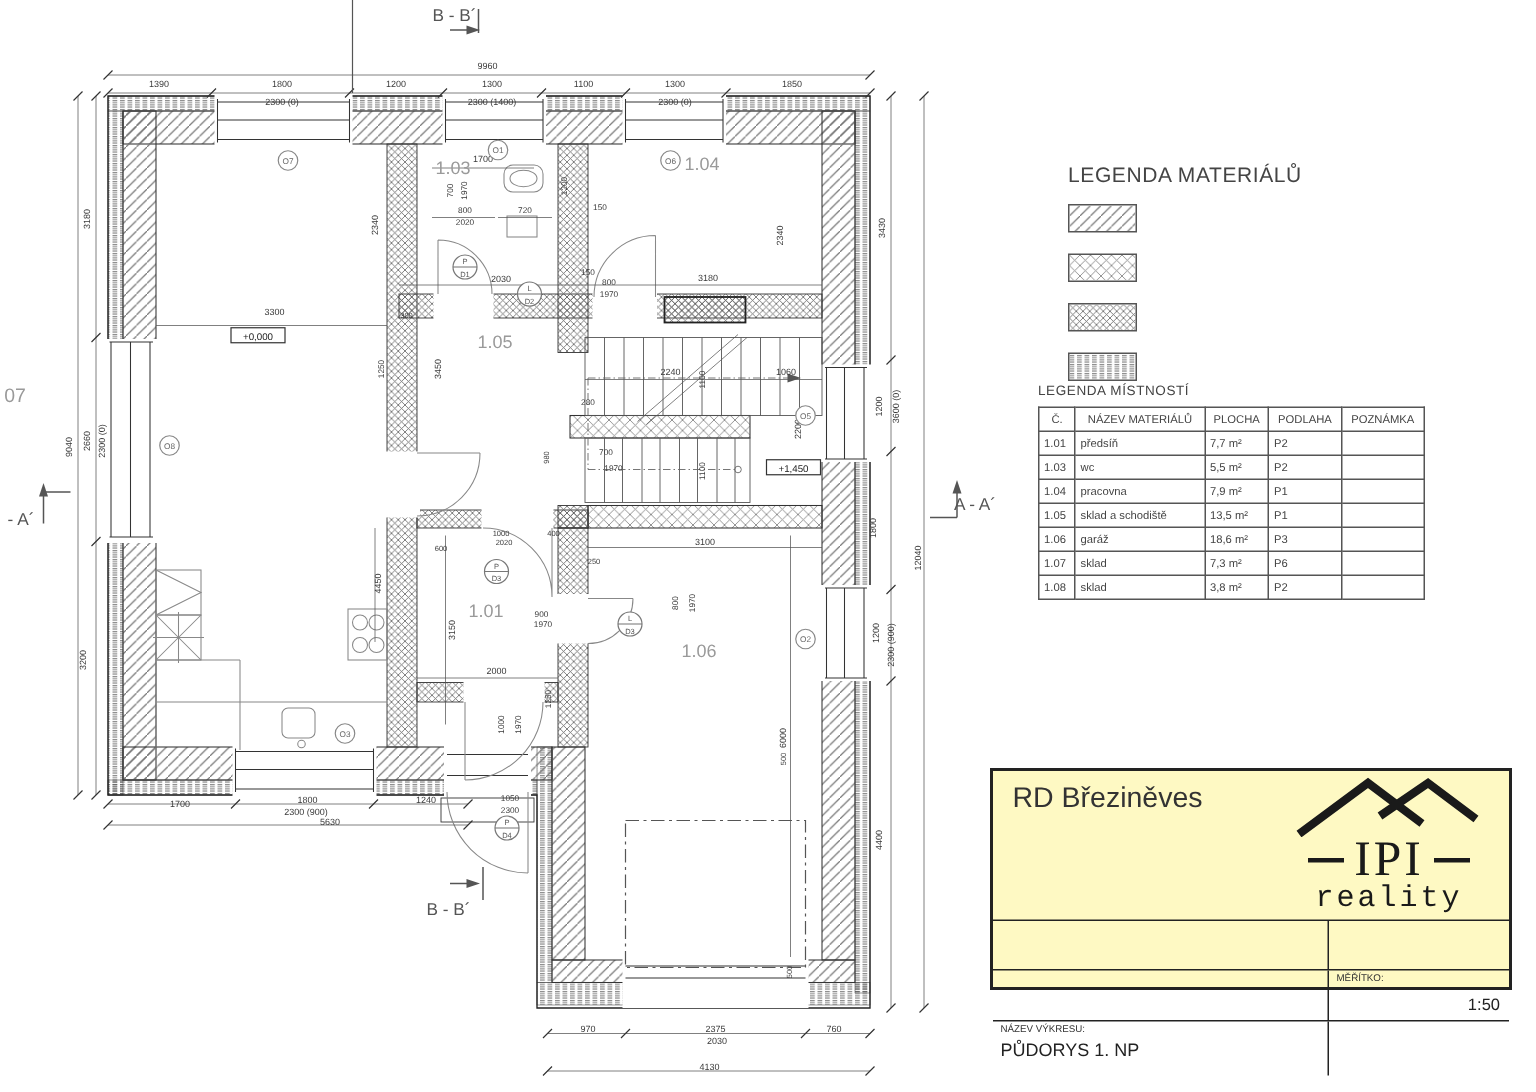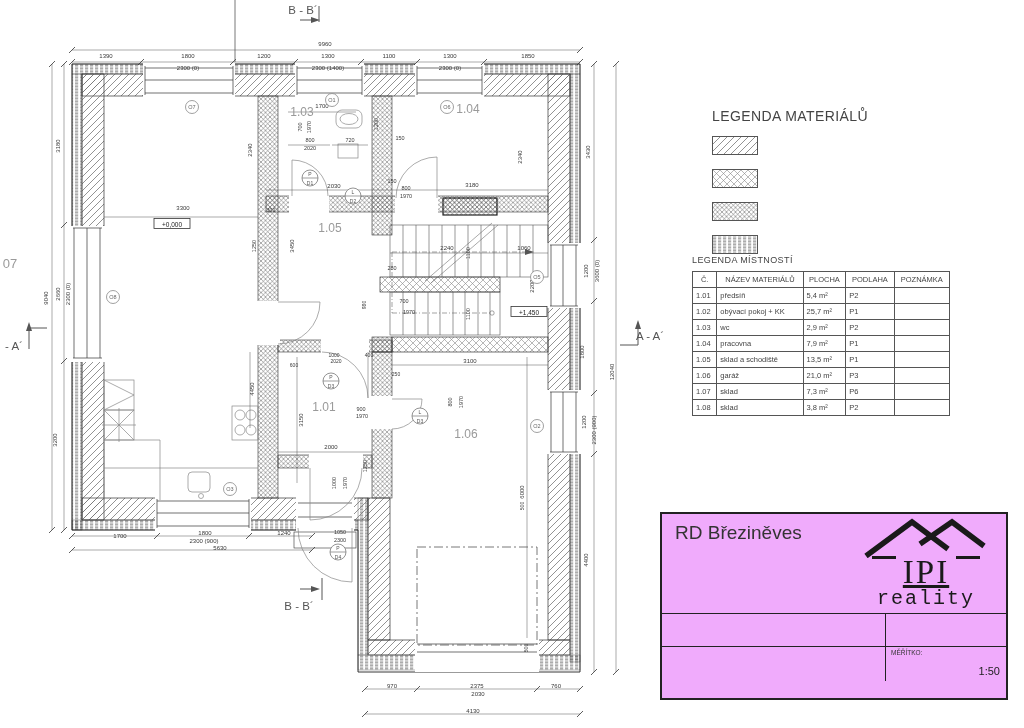--- a/index.html
+++ b/index.html
@@ -15,26 +15,26 @@
   .mat-txt{font-size:7.5px;line-height:1.4;color:#444;}
   
   #legend-rooms{position:absolute;left:692px;top:255px;width:262px;}
   #legend-rooms .lr-title{font-size:9px;color:#444;letter-spacing:.4px;margin-bottom:6px;}
   table.rooms{border-collapse:collapse;font-size:7.5px;color:#444;width:258px;}
   table.rooms th,table.rooms td{border:1px solid #555;padding:2px 3px;height:11px;
         font-weight:normal;text-align:left;white-space:nowrap;}
   table.rooms th{text-align:center;}
   td.c-num,td.c-fl{text-align:center;}
   
-  #tblock{position:absolute;left:660px;top:512px;width:348px;height:188px;
-          border:2px solid #222;box-sizing:border-box;background:#f0abfc;}
+  #tblock{position:absolute;left:660px;top:512px;width:348px;height:148px;
+          border:2px solid #222;box-sizing:border-box;background:#fef9c3;}
   .tb-top{position:relative;height:99px;border-bottom:1.5px solid #222;}
   .tb-project{position:absolute;left:13px;top:8px;font-size:19px;color:#333;}
   .tb-logo{position:absolute;right:10px;top:2px;width:140px;text-align:center;color:#1a1a1a;}
-  .ipi-row{display:flex;align-items:flex-start;justify-content:center;margin-top:-6px;text-decoration:underline;}
+  .ipi-row{display:flex;align-items:center;justify-content:center;margin-top:-6px;}
   .ipi-dash{width:24px;height:3px;background:#1a1a1a;margin:0 7px;}
   .ipi-txt{font-family:"Liberation Serif","DejaVu Serif",serif;font-size:33px;letter-spacing:2px;line-height:1;}
   .ipi-reality{font-family:Liberation Mono, monospace;font-size:20px;letter-spacing:2px;margin-top:-2px;}
   .tb-row{position:relative;border-bottom:1.5px solid #222;box-sizing:border-box;}
   .tb-row:last-child{border-bottom:none;}
   .r1{height:33px;} .r2{height:34px;} .r3{height:36px;}
   .cell-l{position:absolute;left:0;top:0;bottom:0;width:224px;border-right:1.5px solid #222;padding:2px 5px;box-sizing:border-box;}
   .cell-r{position:absolute;left:224px;top:0;bottom:0;right:0;padding:2px 5px;box-sizing:border-box;}
   .lbl-tiny{font-size:6.5px;color:#333;display:block;}
   .val-scale{position:absolute;right:6px;bottom:4px;font-size:11px;color:#222;}
@@ -398,56 +398,49 @@
             <th>NÁZEV MATERIÁLŮ</th>
             <th>PLOCHA</th>
             <th>PODLAHA</th>
             <th>POZNÁMKA</th>
           </tr>
         </thead>
       <tbody id="room-body">
           <tr>
             <td class="c-num">1.01</td>
             <td class="">předsíň</td>
-            <td class="">5,4 m²</td>
+            <td class="">7,7 m²</td>
             <td class="c-fl">P2</td>
-            <td class=""></td>
-          </tr>
-          <tr>
-            <td class="c-num">1.02</td>
-            <td class="">obývací pokoj + KK</td>
-            <td class="">25,7 m²</td>
-            <td class="c-fl">P1</td>
             <td class=""></td>
           </tr>
           <tr>
             <td class="c-num">1.03</td>
             <td class="">wc</td>
-            <td class="">2,9 m²</td>
+            <td class="">5,5 m²</td>
             <td class="c-fl">P2</td>
             <td class=""></td>
           </tr>
           <tr>
             <td class="c-num">1.04</td>
             <td class="">pracovna</td>
             <td class="">7,9 m²</td>
             <td class="c-fl">P1</td>
             <td class=""></td>
           </tr>
           <tr>
             <td class="c-num">1.05</td>
             <td class="">sklad a schodiště</td>
             <td class="">13,5 m²</td>
             <td class="c-fl">P1</td>
             <td class=""></td>
           </tr>
           <tr>
             <td class="c-num">1.06</td>
             <td class="">garáž</td>
-            <td class="">21,0 m²</td>
+            <td class="">18,6 m²</td>
             <td class="c-fl">P3</td>
             <td class=""></td>
           </tr>
           <tr>
             <td class="c-num">1.07</td>
             <td class="">sklad</td>
             <td class="">7,3 m²</td>
             <td class="c-fl">P6</td>
             <td class=""></td>
           </tr>
@@ -482,14 +475,21 @@
       <div class="cell-l"></div>
         <div class="cell-r"></div>
     </div>
     <div class="tb-row r2">
       <div class="cell-l"></div>
       <div class="cell-r">
         <span class="lbl-tiny">MĚŘÍTKO:</span>
         <span class="val-scale">1:50</span>
       </div>
     </div>
+    <div class="tb-row r3">
+      <div class="cell-l">
+        <span class="lbl-tiny">NÁZEV VÝKRESU:</span>
+        <span class="val-drawing">PŮDORYS 1. NP</span>
+      </div>
+      <div class="cell-r"></div>
+    </div>
   </div>
 </div>
 
 </body></html>

